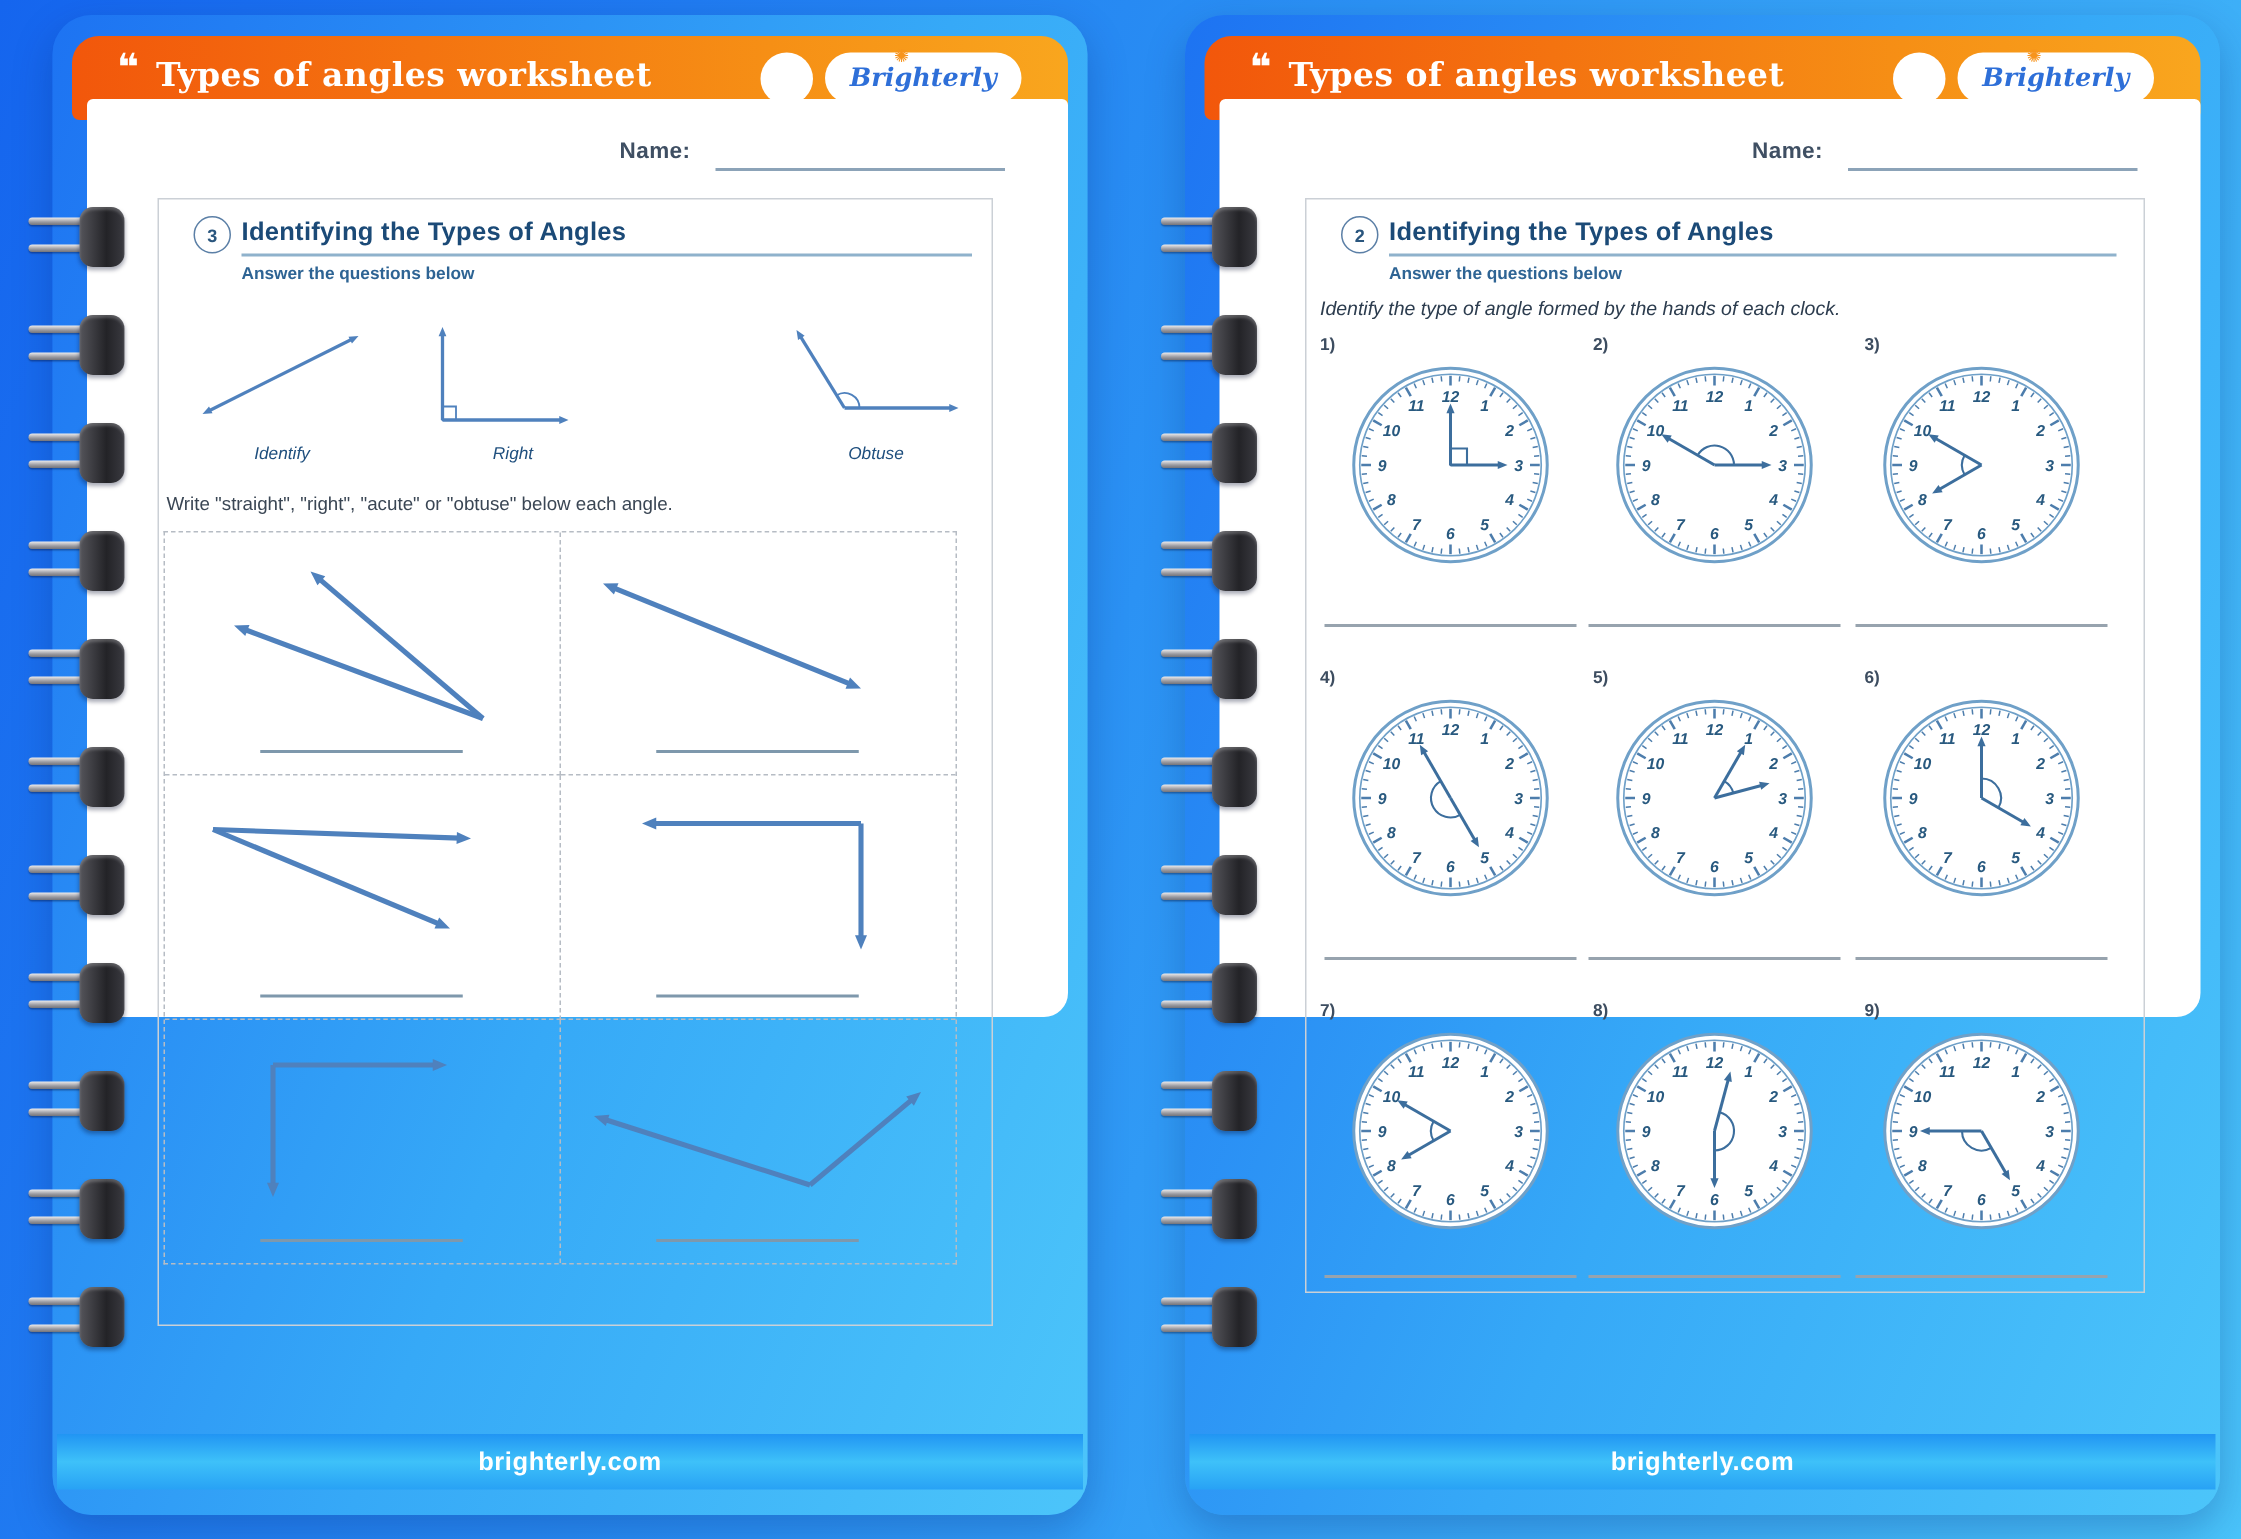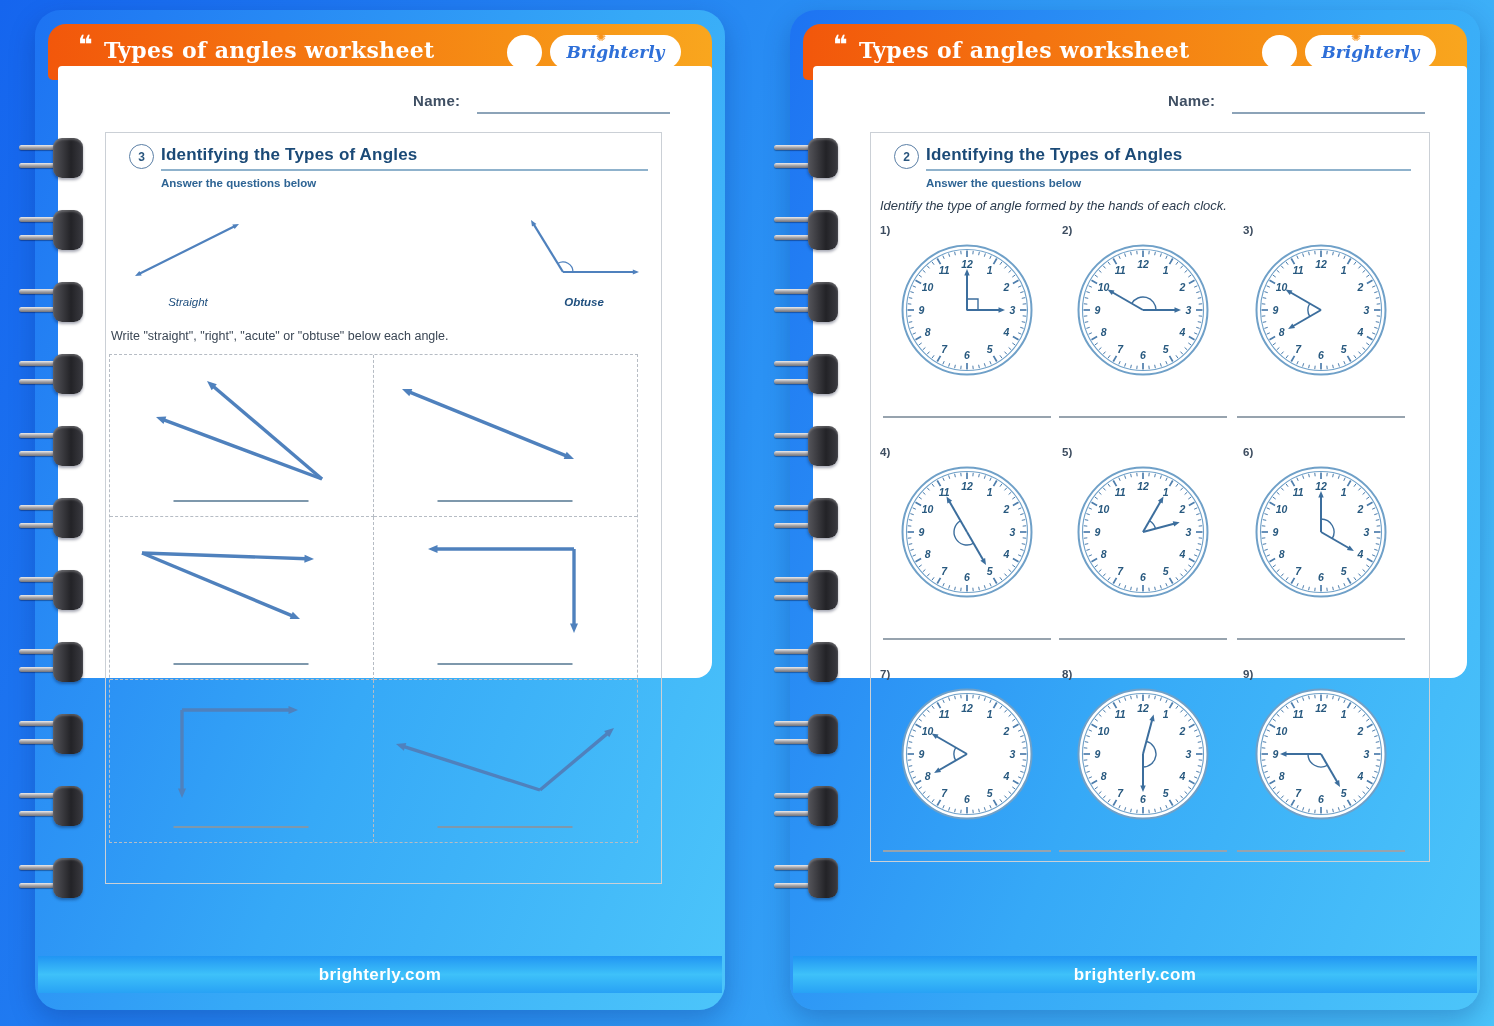--- a/index.html
+++ b/index.html
@@ -88,23 +88,33 @@
       <span class="heading" style="left:103px;top:79px;">Identifying the Types of Angles</span>
       <span class="hline" style="left:103px;top:103px;width:487px;"></span>
       <span class="subhead" style="left:103px;top:111px;">Answer the questions below</span>
 
       <div class="example" style="left:69px;top:144px;">
         <div><svg width="122" height="80" viewBox="0 0 122 80">
               <line x1="12.407737197247585" y1="63.79613140137621" x2="107.59226280275242" y2="16.203868598623792" stroke="#4f81bd" stroke-width="2.2"></line>
               <polygon points="112,14 105.33329748916303,14.44077371972476 107.64735951771802,19.068897776834724" fill="#4f81bd"></polygon>
               <polygon points="8,66 14.666702510836972,65.55922628027524 12.35264048228199,60.93110222316527" fill="#4f81bd"></polygon>
             </svg></div>
-        <div class="exlabel">Straight</div>
+        <div class="exlabel">Identify</div>
       </div>
-      <div class="example" style="left:465px;top:144px;font-weight:bold;">
+      <div class="example" style="left:223px;top:144px;">
+        <div><svg width="122" height="80" viewBox="0 0 122 80">
+              <line x1="14" y1="70" x2="14" y2="12.928" stroke="#4f81bd" stroke-width="2.2"></line>
+              <polygon points="14,8 11.4128,14.16 16.5872,14.16" fill="#4f81bd"></polygon>
+              <line x1="14" y1="70" x2="93.072" y2="70" stroke="#4f81bd" stroke-width="2.2"></line>
+              <polygon points="98,70 91.84,67.4128 91.84,72.5872" fill="#4f81bd"></polygon>
+              <polygon points="14,70 14,61 23,61 23,70" fill="none" stroke="#4f81bd" stroke-width="1.2100000000000002"></polygon>
+            </svg></div>
+        <div class="exlabel">Right</div>
+      </div>
+      <div class="example" style="left:465px;top:144px;">
         <div><svg width="122" height="80" viewBox="0 0 122 80">
               <line x1="40" y1="62" x2="10.582752113673841" y2="14.196972184719993" stroke="#4f81bd" stroke-width="2.2"></line>
               <polygon points="8,10 9.025029745114306,16.602160090578757 13.4318505390703,13.890270371221224" fill="#4f81bd"></polygon>
               <line x1="40" y1="62" x2="111.072" y2="62" stroke="#4f81bd" stroke-width="2.2"></line>
               <polygon points="116,62 109.84,59.4128 109.84,64.5872" fill="#4f81bd"></polygon>
               <path d="M 34.75902574335665 53.48341683295456 A 10 10 0 0 1 50 62" fill="none" stroke="#4f81bd" stroke-width="1.2100000000000002"></path>
             </svg></div>
         <div class="exlabel">Obtuse</div>
       </div>
 

